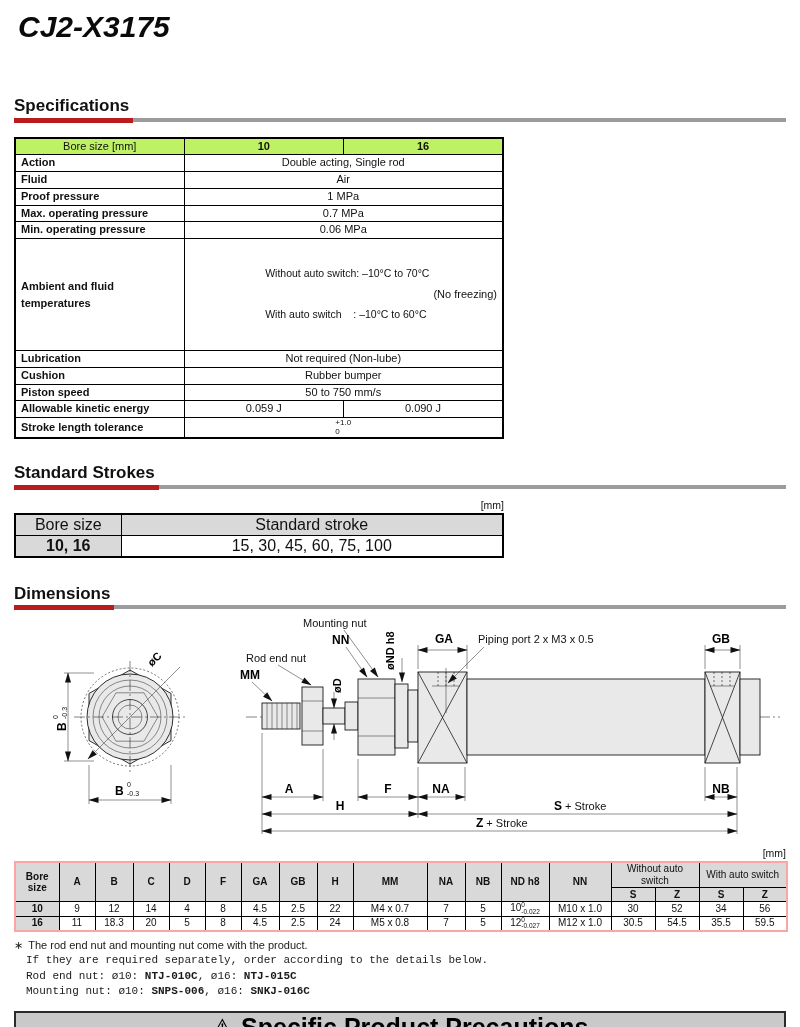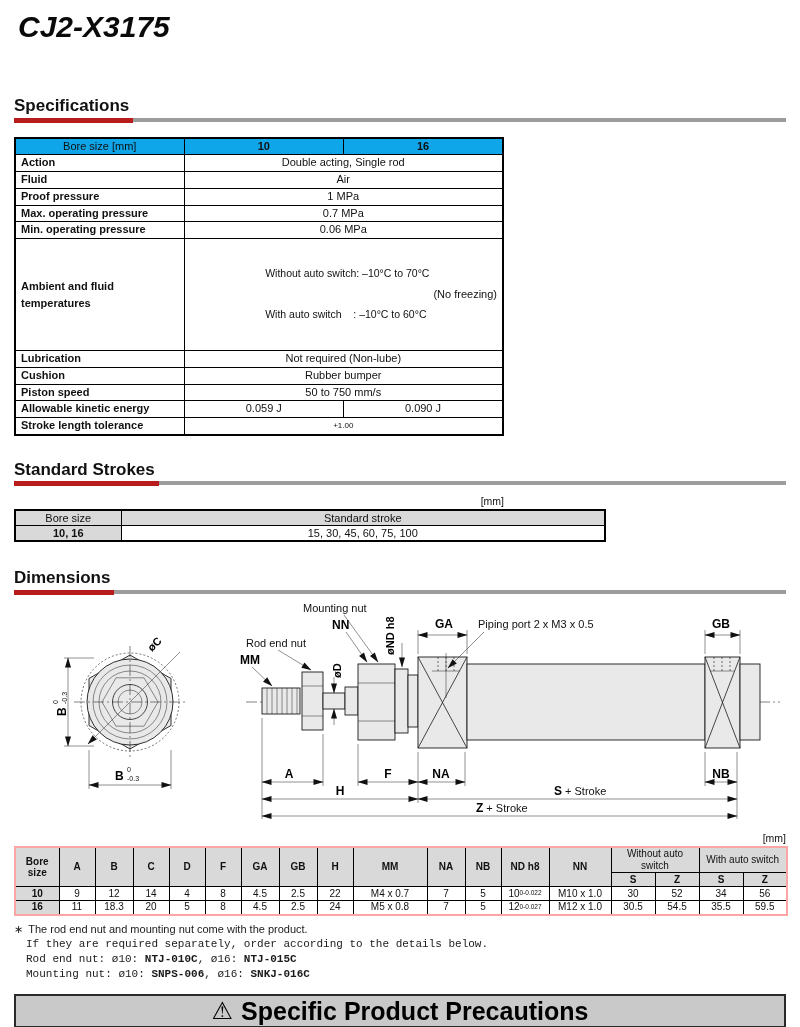--- a/index.html
+++ b/index.html
@@ -14,33 +14,33 @@
 
   .sec { font-size:17px; font-weight:bold; border-bottom:4px solid #9c9c9c; line-height:1.15; }
   .sec > span { display:inline-block; border-bottom:5px solid #b91c1c; margin-bottom:-5px; padding:0 4px 2px 0; }
   .sec-specs { margin-top:52px; }
   .sec-strokes { margin-top:24px; }
   .sec-dims { margin-top:26px; }
 
   
   table.spec { border-collapse:collapse; width:490px; margin-top:15px; font-size:11px; border:2px solid #000; }
   table.spec th, table.spec td { border:1px solid #000; padding:1px 5px; text-align:center; height:15px; line-height:1.25; }
-  table.spec thead th { background:#0ea5e9; }
+  table.spec thead th { background:#bef264; }
   table.spec .hdr-plain { font-weight:normal; }
   table.spec .hdr-bore { font-weight:bold; }
   table.spec td.lbl { text-align:left; font-weight:bold; }
   .temp-wrap { display:flex; align-items:center; justify-content:flex-end; gap:4px; }
   .temp-lines { text-align:left; white-space:pre; font-size:10.5px; line-height:1.3; }
-  .tolstack { display:inline-flex; flex-direction:row; line-height:1.05; font-size:8px; text-align:left; vertical-align:middle; }
+  .tolstack { display:inline-flex; flex-direction:column; line-height:1.05; font-size:8px; text-align:left; vertical-align:middle; }
 
   
   .unit-label { font-size:10.5px; text-align:right; margin:10px 0 2px 0; }
   .unit-label.w490 { width:490px; }
   .unit-label.w772 { width:772px; margin-top:2px; }
-  table.strokes { border-collapse:collapse; width:592px; font-size:11px; border:2px solid #000; }
+  table.strokes { border-collapse:collapse; width:490px; font-size:16px; border:2px solid #000; }
   table.strokes th, table.strokes td { border:1px solid #000; padding:1px 4px; text-align:center; height:15px; }
   table.strokes th { background:#d9d9d9; font-weight:normal; }
   table.strokes td.bore { background:#d9d9d9; font-weight:bold; }
   table.strokes col.c1 { width:106px; }
 
   
   .drawing { margin-top:4px; }
   svg text { font-family:"Liberation Sans", sans-serif; }
   .t11 { font-size:11px; fill:#111; }
   .t12b { font-size:12px; font-weight:bold; fill:#000; }

